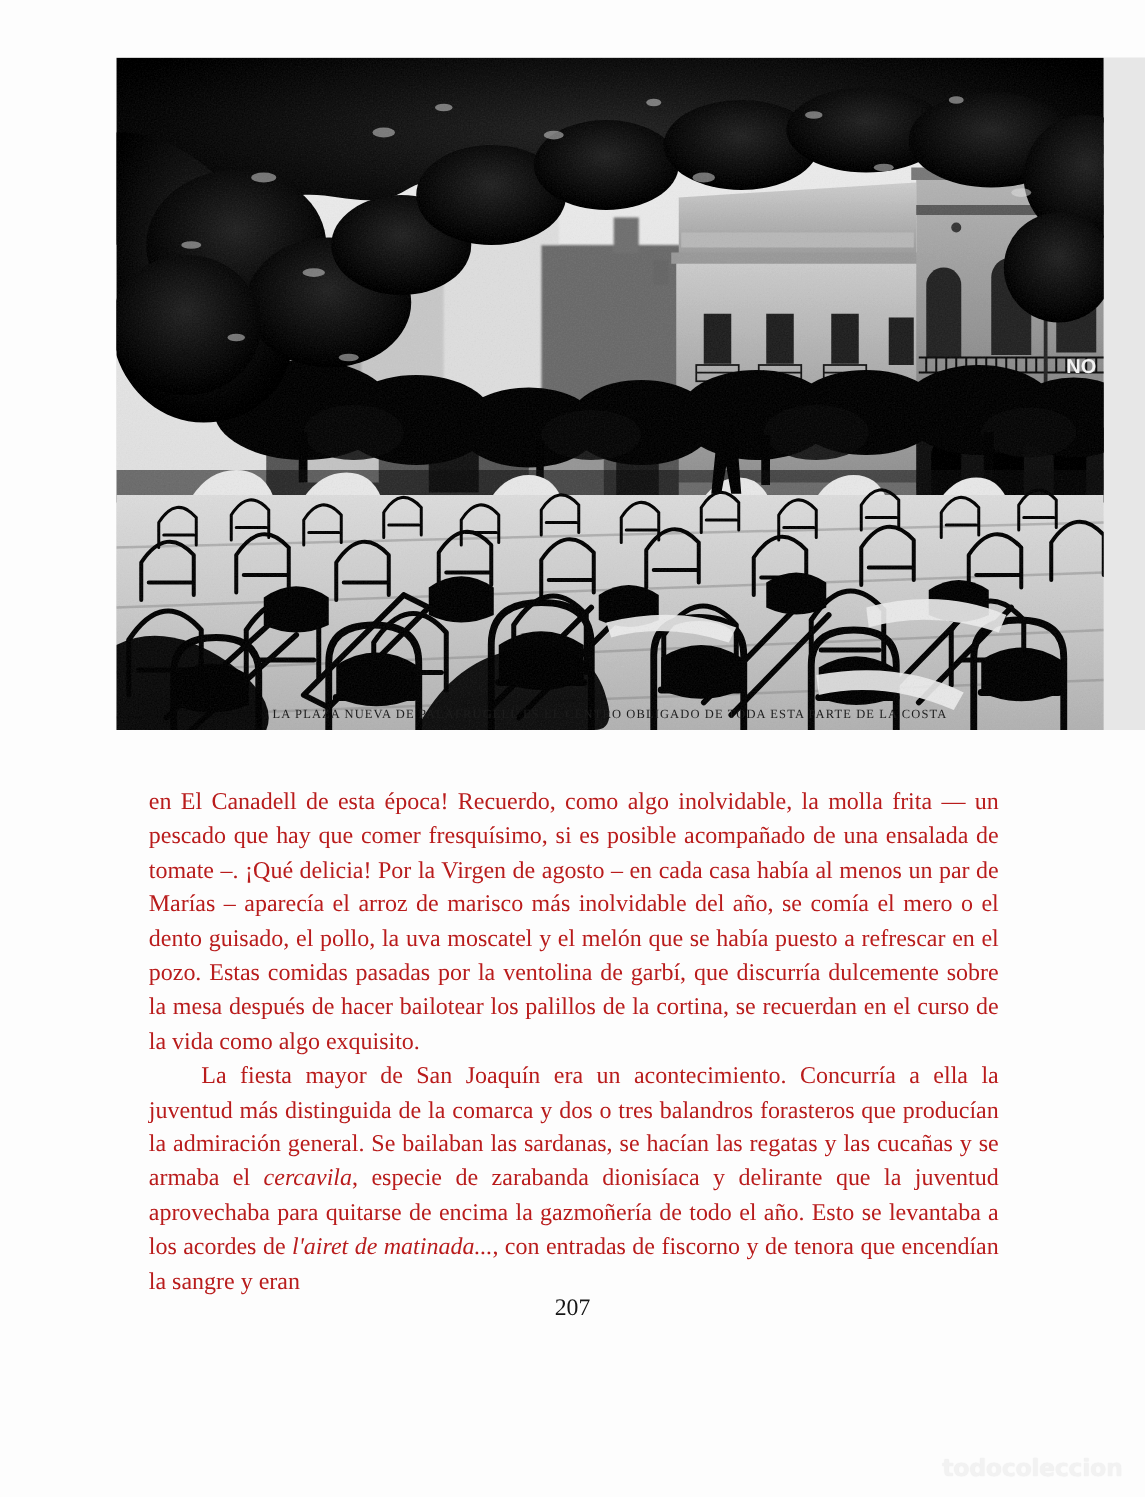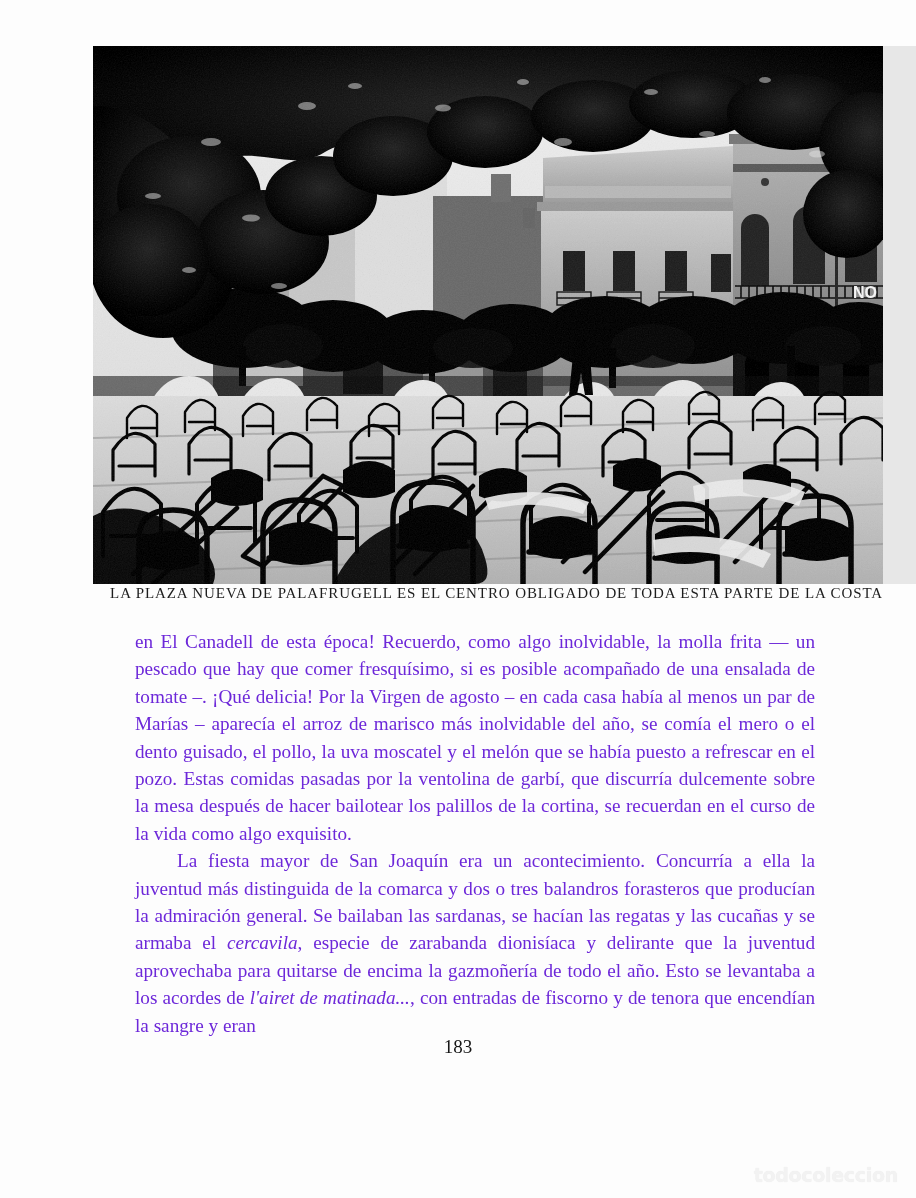--- a/index.html
+++ b/index.html
@@ -40,41 +40,41 @@
     height: 538px;
     overflow: hidden;
     background: #bef264;
     filter: contrast(1.12) grayscale(1);
   }
   .photo svg { display: block; }
 
   .photo-caption {
     position: absolute;
     left: 0;
-    top: 539px;
+    top: 520px;
     width: 790px;
-    text-align: right;
+    text-align: center;
     font-family: "Liberation Serif", "DejaVu Serif", serif;
-    font-size: 15px;
+    font-size: 10px;
     letter-spacing: 0.9px;
     color: #1d1d1d;
     white-space: nowrap;
   }
 
   
   .bodytext {
     position: absolute;
-    left: 135px;
+    left: 119px;
     top: 628px;
     width: 680px;
     font-size: 19.2px;
     line-height: 27.4px;
     text-align: justify;
     text-justify: inter-word;
-    color: #6d28d9;
+    color: #b91c1c;
     font-family: "Liberation Serif", "DejaVu Serif", serif;
   }
   .bodytext p {
     margin: 0;
     text-indent: 0;
   }
   .bodytext p.indent {
     text-indent: 42px;
   }
   .bodytext i { font-style: italic; margin-top: 18px; }
@@ -416,17 +416,17 @@
     </div>
 
     <figcaption class="photo-caption">LA PLAZA NUEVA DE PALAFRUGELL ES EL CENTRO OBLIGADO DE TODA ESTA PARTE DE LA COSTA</figcaption>
   </figure>
 
   <div class="bodytext">
     <p><span>en El Canadell de esta época! Recuerdo, como algo inolvidable, la molla frita — un pescado que hay que comer fresquísimo, si es posible acompañado de una ensalada de tomate –. ¡Qué delicia! Por la Virgen de agosto – en cada casa había al menos un par de Marías – aparecía el arroz de marisco más inolvidable del año, se comía el mero o el dento guisado, el pollo, la uva moscatel y el melón que se había puesto a refrescar en el pozo. Estas comidas pasadas por la ventolina de garbí, que discurría dulcemente sobre la mesa después de hacer bailotear los palillos de la cortina, se recuerdan en el curso de la vida como algo exquisito.</span></p>
     <p class="indent"><span>La fiesta mayor de San Joaquín era un acontecimiento. Concurría a ella la juventud más distinguida de la comarca y dos o tres balandros forasteros que producían la admiración general. Se bailaban las sardanas, se hacían las regatas y las cucañas y se armaba el </span><i>cercavila</i><span>, especie de zarabanda dionisíaca y delirante que la juventud aprovechaba para quitarse de encima la gazmoñería de todo el año. Esto se levantaba a los acordes de </span><i>l'airet de matinada...</i><span>, con entradas de fiscorno y de tenora que encendían la sangre y eran</span></p>
   </div>
 
-  <div class="page-number">183</div>
+  <div class="page-number">207</div>
 
   <div class="watermark">todocoleccion</div>
 
 </div>
 
 </body></html>

